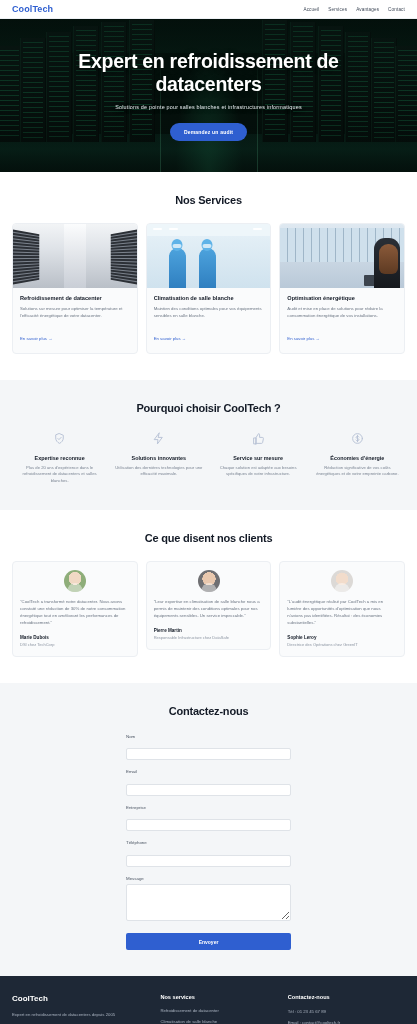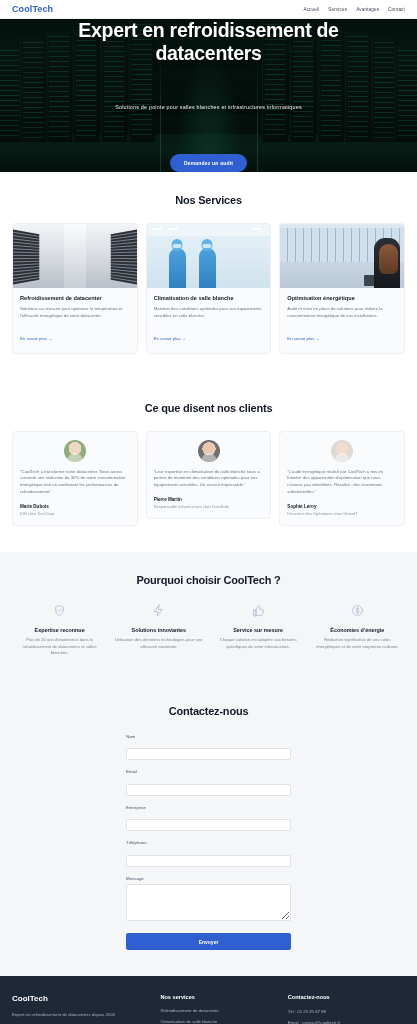--- a/index.html
+++ b/index.html
@@ -66,21 +66,21 @@
   .glowline {
     position: absolute; bottom: 0; width: 1px;
     background: linear-gradient(180deg, rgba(120,255,190,0), rgba(120,255,190,.55));
   }
   .hero-overlay {
     position: absolute; inset: 0;
     background: linear-gradient(180deg, rgba(4,16,12,.62) 0%, rgba(4,14,11,.50) 55%, rgba(3,12,9,.70) 100%);
   }
   .hero-content {
     position: relative; z-index: 3; height: 100%;
-    display: flex; flex-direction: column; align-items: center; justify-content: space-between;
+    display: flex; flex-direction: column; align-items: center; justify-content: center;
     text-align: center; padding: 0 26px;
   }
   .hero-title {
     font-size: 19.5px; font-weight: bold; color: #ffffff; line-height: 1.16;
     letter-spacing: -.3px; text-shadow: 0 1px 6px rgba(0,0,0,.45);
   }
   .hero-sub {
     margin-top: 8px; font-size: 5.4px; color: #e8eef1; letter-spacing: .2px;
     text-shadow: 0 1px 4px rgba(0,0,0,.5);
   }
@@ -303,48 +303,20 @@
         <div class="card-body">
           <h3 class="card-title">Optimisation énergétique</h3>
           <p class="card-text">Audit et mise en place de solutions pour réduire la consommation énergétique de vos installations.</p>
           <a class="card-link" href="#">En savoir plus →</a>
         </div>
       </article>
 
     </div>
   </section>
 
-  <section class="section">
-    <h2 class="section-title">Ce que disent nos clients</h2>
-    <div class="tcards">
-
-      <article class="tcard">
-        <span class="avatar av1"></span>
-        <p class="quote">"CoolTech a transformé notre datacenter. Nous avons constaté une réduction de 30% de notre consommation énergétique tout en améliorant les performances de refroidissement."</p>
-        <div class="tname">Marie Dubois</div>
-        <div class="trole">DSI chez TechCorp</div>
-      </article>
-
-      <article class="tcard">
-        <span class="avatar av2"></span>
-        <p class="quote">"Leur expertise en climatisation de salle blanche nous a permis de maintenir des conditions optimales pour nos équipements sensibles. Un service impeccable."</p>
-        <div class="tname">Pierre Martin</div>
-        <div class="trole">Responsable Infrastructure chez DataSafe</div>
-      </article>
-
-      <article class="tcard">
-        <span class="avatar av3"></span>
-        <p class="quote">"L'audit énergétique réalisé par CoolTech a mis en lumière des opportunités d'optimisation que nous n'avions pas identifiées. Résultat : des économies substantielles."</p>
-        <div class="tname">Sophie Leroy</div>
-        <div class="trole">Directrice des Opérations chez GreenIT</div>
-      </article>
-
-    </div>
-  </section>
-
   <section class="section alt">
     <h2 class="section-title">Pourquoi choisir CoolTech ?</h2>
     <div class="features">
 
       <div class="feature">
         <span class="feature-icon">
           <svg width="13" height="13" viewBox="0 0 24 24" fill="none" stroke="currentColor" stroke-width="1.8" stroke-linecap="round" stroke-linejoin="round">
               <path d="M12 3l7 3v5c0 4.5-3 8.2-7 10-4-1.8-7-5.5-7-10V6z"></path>
               <path d="M9 12l2 2 4-4"></path>
             </svg>
@@ -381,20 +353,48 @@
               <path d="M12 6v12M14.7 9.2c-.5-.8-1.5-1.2-2.7-1.2-1.6 0-2.6.8-2.6 1.9 0 2.8 5.4 1.5 5.4 4.3 0 1.2-1.1 2-2.8 2-1.3 0-2.3-.5-2.8-1.3"></path>
             </svg>
         </span>
         <div class="feature-title">Économies d'énergie</div>
         <p class="feature-text">Réduction significative de vos coûts énergétiques et de votre empreinte carbone.</p>
       </div>
 
     </div>
   </section>
 
+  <section class="section">
+    <h2 class="section-title">Ce que disent nos clients</h2>
+    <div class="tcards">
+
+      <article class="tcard">
+        <span class="avatar av1"></span>
+        <p class="quote">"CoolTech a transformé notre datacenter. Nous avons constaté une réduction de 30% de notre consommation énergétique tout en améliorant les performances de refroidissement."</p>
+        <div class="tname">Marie Dubois</div>
+        <div class="trole">DSI chez TechCorp</div>
+      </article>
+
+      <article class="tcard">
+        <span class="avatar av2"></span>
+        <p class="quote">"Leur expertise en climatisation de salle blanche nous a permis de maintenir des conditions optimales pour nos équipements sensibles. Un service impeccable."</p>
+        <div class="tname">Pierre Martin</div>
+        <div class="trole">Responsable Infrastructure chez DataSafe</div>
+      </article>
+
+      <article class="tcard">
+        <span class="avatar av3"></span>
+        <p class="quote">"L'audit énergétique réalisé par CoolTech a mis en lumière des opportunités d'optimisation que nous n'avions pas identifiées. Résultat : des économies substantielles."</p>
+        <div class="tname">Sophie Leroy</div>
+        <div class="trole">Directrice des Opérations chez GreenIT</div>
+      </article>
+
+    </div>
+  </section>
+
   <section class="section alt">
     <h2 class="section-title">Contactez-nous</h2>
     <form class="form">
 
       <div class="field">
         <label>Nom</label>
         <input type="text" placeholder="" style="">
       </div>
 
       <div class="field">

